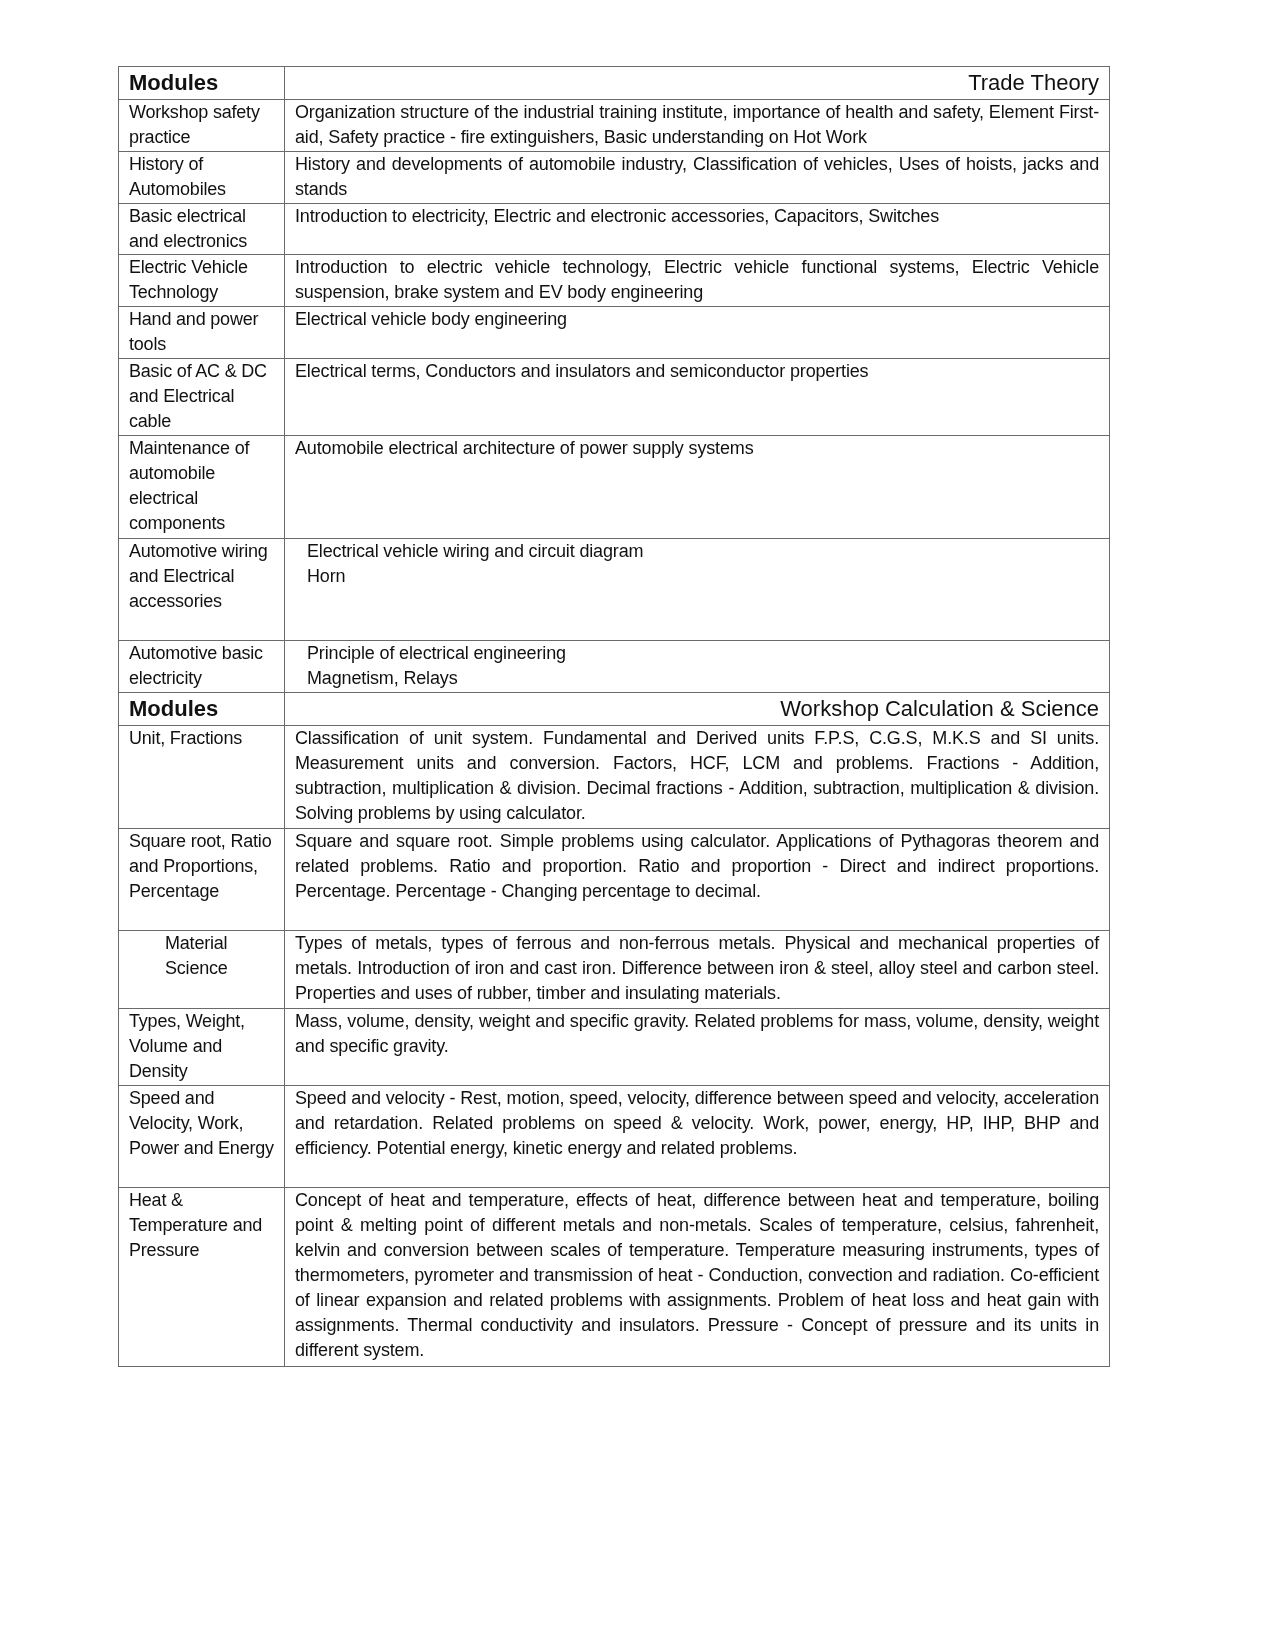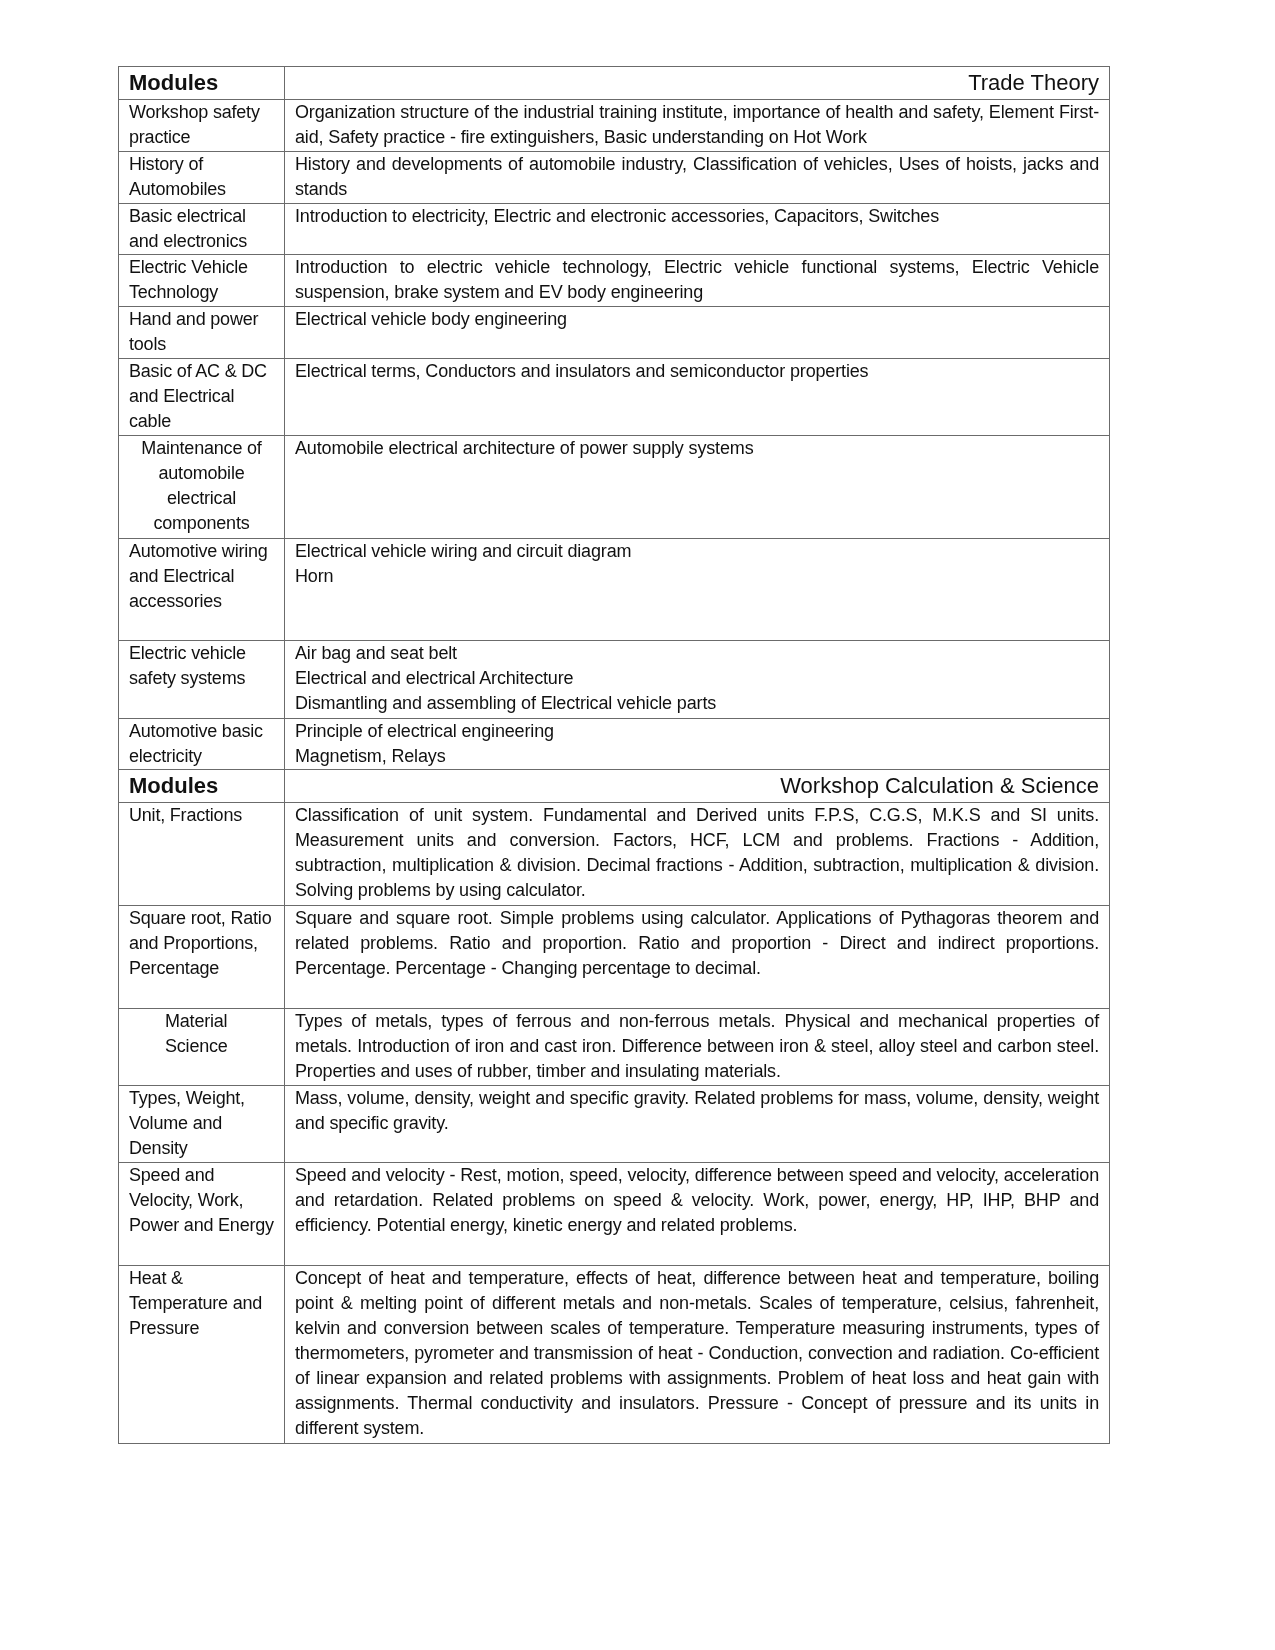--- a/index.html
+++ b/index.html
@@ -13,21 +13,21 @@
     border: 1.5px solid #6b6b6b; vertical-align: top; padding: 0 10px;
     font-size: 18px; line-height: 25px; font-weight: normal;
   }
   col.c-mod { width: 166px; }
   col.c-desc { width: 825px; }
   .title-cell { text-align: center; font-size: 27px !important; line-height: 39px !important; font-weight: 600 !important; padding-top: 1px !important; }
   .hdr-mod { text-align: left; font-size: 22px !important; line-height: 32px !important; font-weight: 600 !important; }
   .hdr-desc { text-align: right; font-size: 22px !important; line-height: 32px !important; font-weight: bold; }
   .mod { text-align: left; letter-spacing: -0.2px; }
   .desc { text-align: justify; letter-spacing: -0.15px; }
-  .desc .line { display: block; text-align: left; }
+  .desc .line { display: block; text-align: left; margin-left: 12px; }
   .desc.just { text-align: justify; text-align-last: left; }
 </style>
 </head>
 <body>
 
 <div class="page">
   <table class="syllabus">
     <colgroup>
         <col class="c-mod">
         <col class="c-desc">
@@ -55,36 +55,28 @@
         </tr>
         <tr>
           <td class="mod" style="height: 50.8px; margin-top: 32px;">Hand and power tools</td>
           <td class="desc just"><span class="">Electrical vehicle body engineering</span></td>
         </tr>
         <tr>
           <td class="mod" style="height: 76.2px;">Basic of AC &amp; DC and Electrical cable</td>
           <td class="desc just"><span class="">Electrical terms, Conductors and insulators and semiconductor properties</span></td>
         </tr>
         <tr>
-          <td class="mod" style="height: 101.6px; text-align: center;">Maintenance of automobile electrical components</td>
+          <td class="mod" style="height: 101.6px;">Maintenance of automobile electrical components</td>
           <td class="desc just"><span class="">Automobile electrical architecture of power supply systems</span></td>
         </tr>
         <tr>
           <td class="mod" style="height: 101.6px; margin-top: 12px;">Automotive wiring and Electrical accessories</td>
           <td class="desc">
             <span class="line">Electrical vehicle wiring and circuit diagram</span>
             <span class="line">Horn</span>
-          </td>
-        </tr>
-        <tr>
-          <td class="mod" style="height: 76.2px;">Electric vehicle safety systems</td>
-          <td class="desc">
-            <span class="line">Air bag and seat belt</span>
-            <span class="line">Electrical and electrical Architecture</span>
-            <span class="line">Dismantling and assembling of Electrical vehicle parts</span>
           </td>
         </tr>
         <tr>
           <td class="mod" style="height: 50.8px;">Automotive basic electricity</td>
           <td class="desc">
             <span class="line">Principle of electrical engineering</span>
             <span class="line">Magnetism, Relays</span>
           </td>
         </tr>
         <tr>

